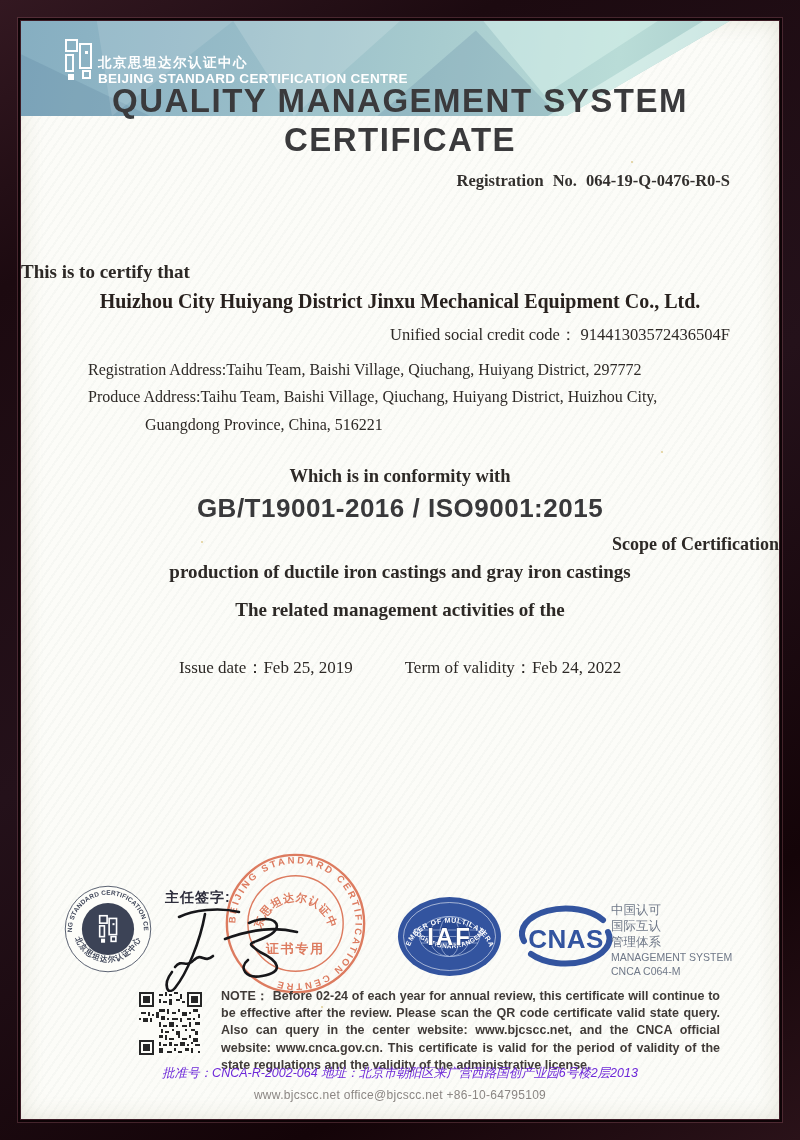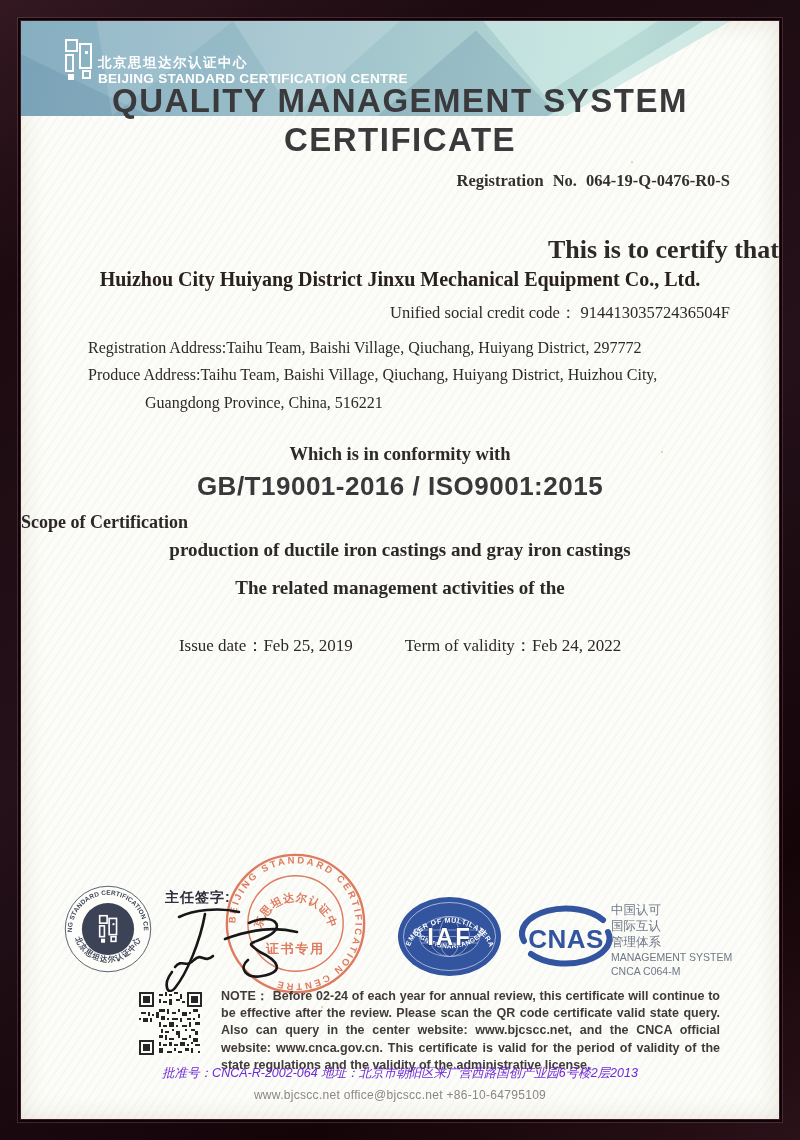--- a/index.html
+++ b/index.html
@@ -26,29 +26,29 @@
   .hlogo{left:44px;top:18px;}
   .htext{left:77px;top:33px;color:#fff;font-family:"Liberation Sans",sans-serif;font-weight:bold;}
   .htext .cn{font-size:13.5px;line-height:17px;letter-spacing:1.5px;}
   .htext .en{font-size:13.5px;line-height:16px;letter-spacing:.3px;}
   
   .main{position:relative;color:#2d2926;}
   .title{margin:60px 0 0;text-align:center;font-family:"Liberation Sans",sans-serif;
     font-weight:bold;font-size:33px;line-height:39px;letter-spacing:1.5px;color:#3a3a3c;}
   .regline{margin-top:12px;text-align:right;padding-right:49px;font-weight:bold;
     font-size:16.5px;line-height:20px;word-spacing:5px;color:#33302e;}
-  .certify-intro{margin-top:48px;text-align:right;font-weight:bold;font-size:26px;line-height:22px;}
+  .certify-intro{margin-top:70px;text-align:left;font-weight:bold;font-size:19px;line-height:22px;}
   .company{margin-top:6px;text-align:center;font-weight:bold;font-size:20px;line-height:25px;color:#28211e;}
   .credit{margin-top:11px;text-align:right;padding-right:49px;font-size:16.5px;line-height:20px;}
   .addr{padding-left:67px;font-size:16px;line-height:20px;}
   .a1{margin-top:15px;} .a2{margin-top:7px;} .a3{margin-top:8px;padding-left:124px;}
   .conformity{margin-top:31px;text-align:center;font-weight:bold;font-size:18.5px;line-height:21px;}
   .standard{margin-top:6px;text-align:center;font-family:"Liberation Sans",sans-serif;
     font-weight:bold;font-size:26px;line-height:31px;letter-spacing:.5px;color:#39393b;}
-  .scopehead{margin-top:10px;text-align:left;font-weight:bold;font-size:18px;line-height:21px;}
+  .scopehead{margin-top:10px;text-align:right;font-weight:bold;font-size:18px;line-height:21px;}
   .scope{text-align:center;font-weight:bold;font-size:19px;line-height:22px;}
   .s1{margin-top:16px;} .s2{margin-top:6px;}
   .dates{margin-top:36px;display:flex;justify-content:center;gap:52px;font-size:17px;line-height:21px;}
   .dates span{white-space:nowrap;}
   
   .director{left:144px;top:868px;font-family:"Liberation Sans",sans-serif;font-weight:bold;
     font-size:14px;color:#2e2e3c;letter-spacing:1px;}
   .note{left:200px;top:967px;width:499px;font-family:"Liberation Sans",sans-serif;
     font-weight:bold;font-size:12.5px;line-height:17.2px;color:#403b38;text-align:justify;margin:0;}
   .cnastext{left:590px;top:881px;color:#6f7888;font-family:"Liberation Sans",sans-serif;}

